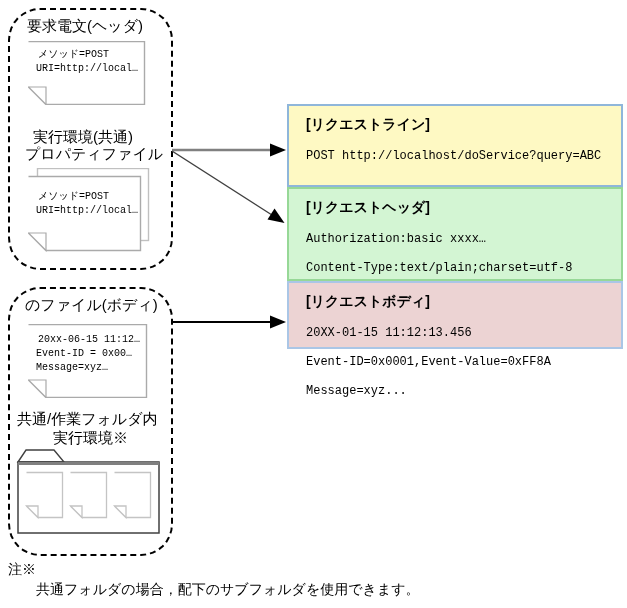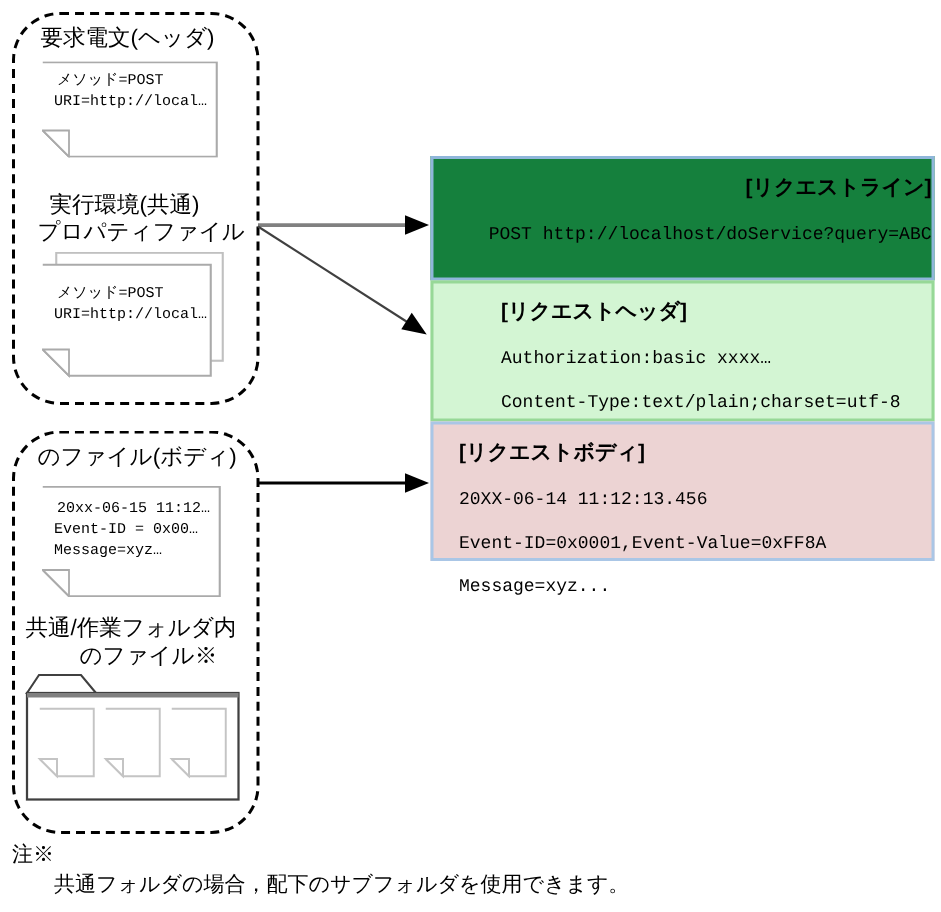--- a/index.html
+++ b/index.html
@@ -13,22 +13,22 @@
 
   .dashed-group {
     position:absolute; border:2px dashed #000; border-radius:32px; background:transparent;
   }
   .group-title { font-size:15px; line-height:19px; white-space:nowrap; }
   .group-label { font-size:15px; line-height:19px; white-space:nowrap; }
 
   .note-text { font-size:10px; line-height:14px; white-space:pre; }
 
   .rbox { position:absolute; left:287px; width:336px; box-sizing:border-box; }
-  .rbox-line  { background:#15803d; border:2px solid #8fb6da;text-align:right; }
-  .rbox-hdr   { background:#d3f5d3; border:2px solid #97d897;padding-left:28px; }
+  .rbox-line  { background:#fef9c3; border:2px solid #8fb6da; }
+  .rbox-hdr   { background:#d3f5d3; border:2px solid #97d897; }
   .rbox-body  { background:#ecd3d3; border:2px solid #aac6e6; }
   .rbox-title { font-size:14px; font-weight:bold; padding:10px 0 2px 17px; white-space:nowrap; }
   .rbox-text  { font-size:12px; line-height:17px; padding-left:17px; white-space:pre;margin-top:12px; }
 
   .footnote-marker { font-size:14px; }
   .footnote-text   { font-size:14px; white-space:nowrap; }
 
   svg { display:block; }
 </style>
 </head>
@@ -64,21 +64,21 @@
 
   <svg class="abs" style="left:28px; top:324px;" width="120" height="74">
     <path d="M0.5,0.5 H118.5 V73.5 H18 L0.5,56" fill="#ffffff" stroke="#aaaaaa" stroke-width="1.4"></path>
     <polygon points="0.5,56 18,56 18,73.5" fill="#ffffff" stroke="#aaaaaa" stroke-width="1.2"></polygon>
   </svg>
   <div class="abs mono note-text" style="left:38px; top:333px;">20xx-06-15 11:12…</div>
   <div class="abs mono note-text" style="left:36px; top:347px;">Event-ID = 0x00…</div>
   <div class="abs mono note-text" style="left:36px; top:361px;">Message=xyz…</div>
 
   <div class="abs jp group-label" style="left:17px; top:409px;">共通/作業フォルダ内</div>
-  <div class="abs jp group-label" style="left:53px; top:428px;">のファイル※</div>
+  <div class="abs jp group-label" style="left:53px; top:428px;">実行環境※</div>
 
   <svg class="abs" style="left:16px; top:443px;" width="146" height="94">
     <polygon points="2,19 10,7 38,7 48,19" fill="#ffffff" stroke="#404040" stroke-width="1.4"></polygon>
     <rect x="2" y="19" width="141" height="71" fill="#ffffff" stroke="#404040" stroke-width="1.5"></rect>
     <line x1="2" y1="20.5" x2="143" y2="20.5" stroke="#808080" stroke-width="3"></line>
     <g stroke="#c4c4c4" stroke-width="1.3" fill="#ffffff">
       <path d="M10.5,29.5 H46.5 V74.5 H22 L10.5,63"></path>
       <polygon points="10.5,63 22,63 22,74.5"></polygon>
       <path d="M54.5,29.5 H90.5 V74.5 H66 L54.5,63"></path>
       <polygon points="54.5,63 66,63 66,74.5"></polygon>
@@ -104,23 +104,23 @@
     <div class="mono rbox-text">POST http://localhost/doService?query=ABC</div>
   </div>
 
   <div class="rbox rbox-hdr" style="top:187px; height:94px;">
     <div class="jp rbox-title">[リクエストヘッダ]</div>
     <div class="mono rbox-text">Authorization:basic xxxx…</div>
     <div class="mono rbox-text">Content-Type:text/plain;charset=utf-8</div>
     <div class="mono rbox-text">X-Priority:HIGH</div>
   </div>
 
-  <div class="rbox rbox-body" style="top:281px; height:93px;">
+  <div class="rbox rbox-body" style="top:281px; height:68px;">
     <div class="jp rbox-title">[リクエストボディ]</div>
-    <div class="mono rbox-text">20XX-06-14 11:12:13.456</div>
+    <div class="mono rbox-text">20XX-01-15 11:12:13.456</div>
     <div class="mono rbox-text">Event-ID=0x0001,Event-Value=0xFF8A</div>
     <div class="mono rbox-text">Message=xyz...</div>
   </div>
 
   <div class="abs jp footnote-marker" style="left:8px; top:561px;">注※</div>
   <div class="abs jp footnote-text" style="left:36px; top:581px;text-align:right;">共通フォルダの場合，配下のサブフォルダを使用できます。</div>
 
 </div>
 
 </body></html>

